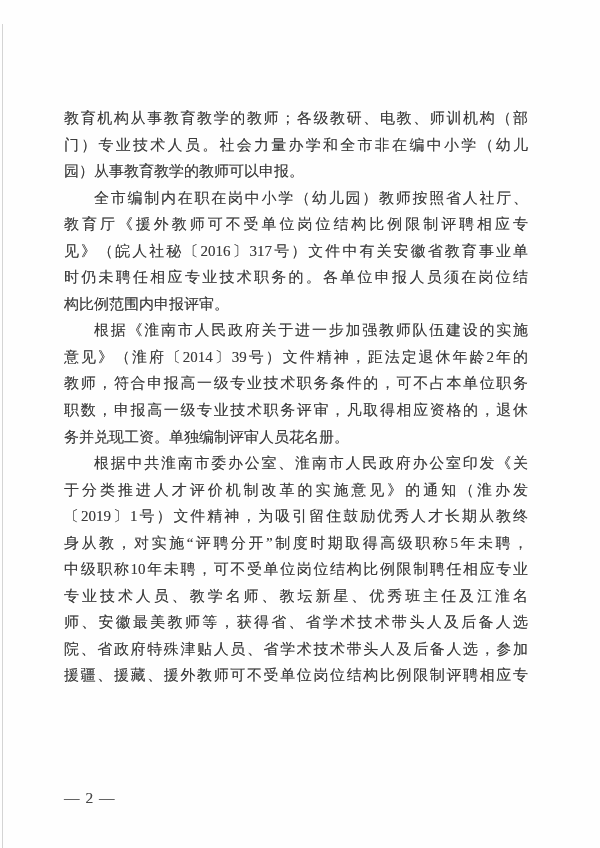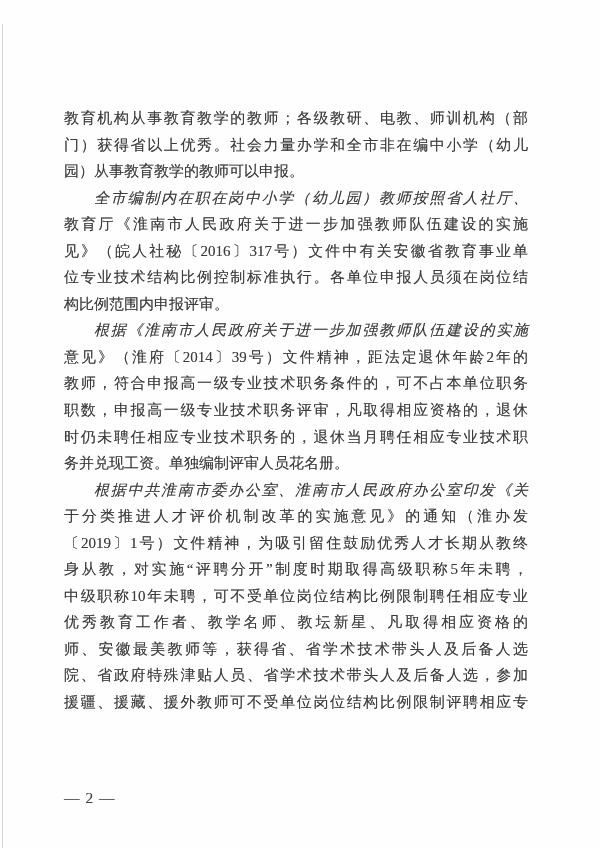--- a/index.html
+++ b/index.html
@@ -39,21 +39,21 @@
   .ln {
     text-align: justify;
     text-justify: inter-character;
     white-space: nowrap;
     text-align-last: left;
   }
   .ln.just {
     white-space: normal;
     text-align-last: justify;
   }
-  .ln.ind { text-indent: 2em; font-style: italic; }
+  .ln.ind { text-indent: 2em; }
   .footer {
     position: absolute;
     left: 64px;
     top: 787px;
     font-size: 15.5px;
     line-height: 22px;
     color: #474747;
     letter-spacing: 1px;
     text-shadow: 0 0 0.5px rgba(70,70,70,0.5);
   }
@@ -61,48 +61,47 @@
 </head>
 <body>
 
 <div class="page">
   <div class="scan-edge"></div>
 
   <div class="textblock">
 
     <div class="para">
       <div class="ln just">教育机构从事教育教学的教师；各级教研、电教、师训机构（部</div>
-      <div class="ln just">门）获得省以上优秀。社会力量办学和全市非在编中小学（幼儿</div>
+      <div class="ln just">门）专业技术人员。社会力量办学和全市非在编中小学（幼儿</div>
       <div class="ln">园）从事教育教学的教师可以申报。</div>
     </div>
 
     <div class="para">
       <div class="ln just ind">全市编制内在职在岗中小学（幼儿园）教师按照省人社厅、</div>
-      <div class="ln just">教育厅《淮南市人民政府关于进一步加强教师队伍建设的实施</div>
+      <div class="ln just">教育厅《援外教师可不受单位岗位结构比例限制评聘相应专</div>
       <div class="ln just">见》（皖人社秘〔2016〕317号）文件中有关安徽省教育事业单</div>
-      <div class="ln just">位专业技术结构比例控制标准执行。各单位申报人员须在岗位结</div>
+      <div class="ln just">时仍未聘任相应专业技术职务的。各单位申报人员须在岗位结</div>
       <div class="ln">构比例范围内申报评审。</div>
     </div>
 
     <div class="para">
       <div class="ln just ind">根据《淮南市人民政府关于进一步加强教师队伍建设的实施</div>
       <div class="ln just">意见》（淮府〔2014〕39号）文件精神，距法定退休年龄2年的</div>
       <div class="ln just">教师，符合申报高一级专业技术职务条件的，可不占本单位职务</div>
       <div class="ln just">职数，申报高一级专业技术职务评审，凡取得相应资格的，退休</div>
-      <div class="ln just">时仍未聘任相应专业技术职务的，退休当月聘任相应专业技术职</div>
       <div class="ln">务并兑现工资。单独编制评审人员花名册。</div>
     </div>
 
     <div class="para">
       <div class="ln just ind">根据中共淮南市委办公室、淮南市人民政府办公室印发《关</div>
       <div class="ln just">于分类推进人才评价机制改革的实施意见》的通知（淮办发</div>
       <div class="ln just">〔2019〕1号）文件精神，为吸引留住鼓励优秀人才长期从教终</div>
       <div class="ln just">身从教，对实施“评聘分开”制度时期取得高级职称5年未聘，</div>
       <div class="ln just">中级职称10年未聘，可不受单位岗位结构比例限制聘任相应专业</div>
-      <div class="ln just">优秀教育工作者、教学名师、教坛新星、凡取得相应资格的</div>
+      <div class="ln just">专业技术人员、教学名师、教坛新星、优秀班主任及江淮名</div>
       <div class="ln just">师、安徽最美教师等，获得省、省学术技术带头人及后备人选</div>
       <div class="ln just">院、省政府特殊津贴人员、省学术技术带头人及后备人选，参加</div>
       <div class="ln just">援疆、援藏、援外教师可不受单位岗位结构比例限制评聘相应专</div>
     </div>
 
   </div>
 
   <div class="footer">— 2 —</div>
 </div>
 

